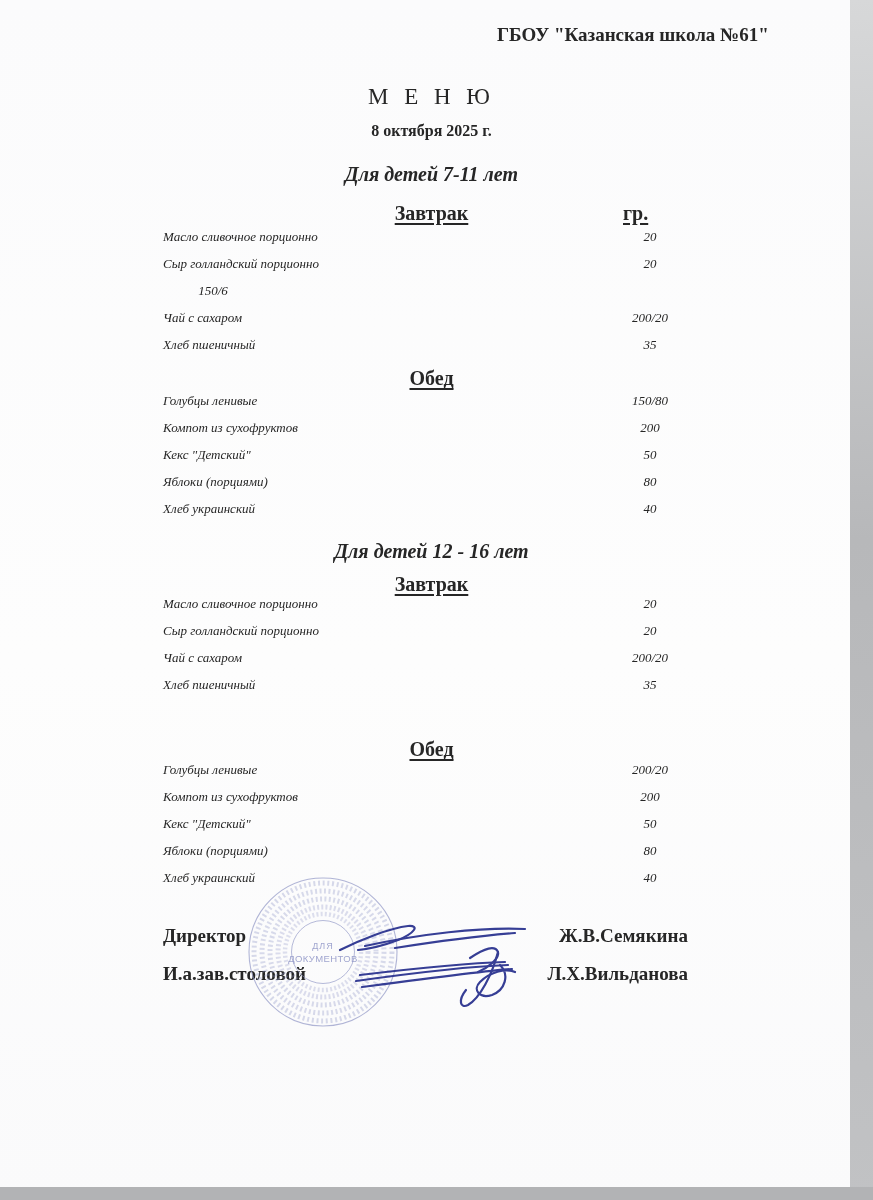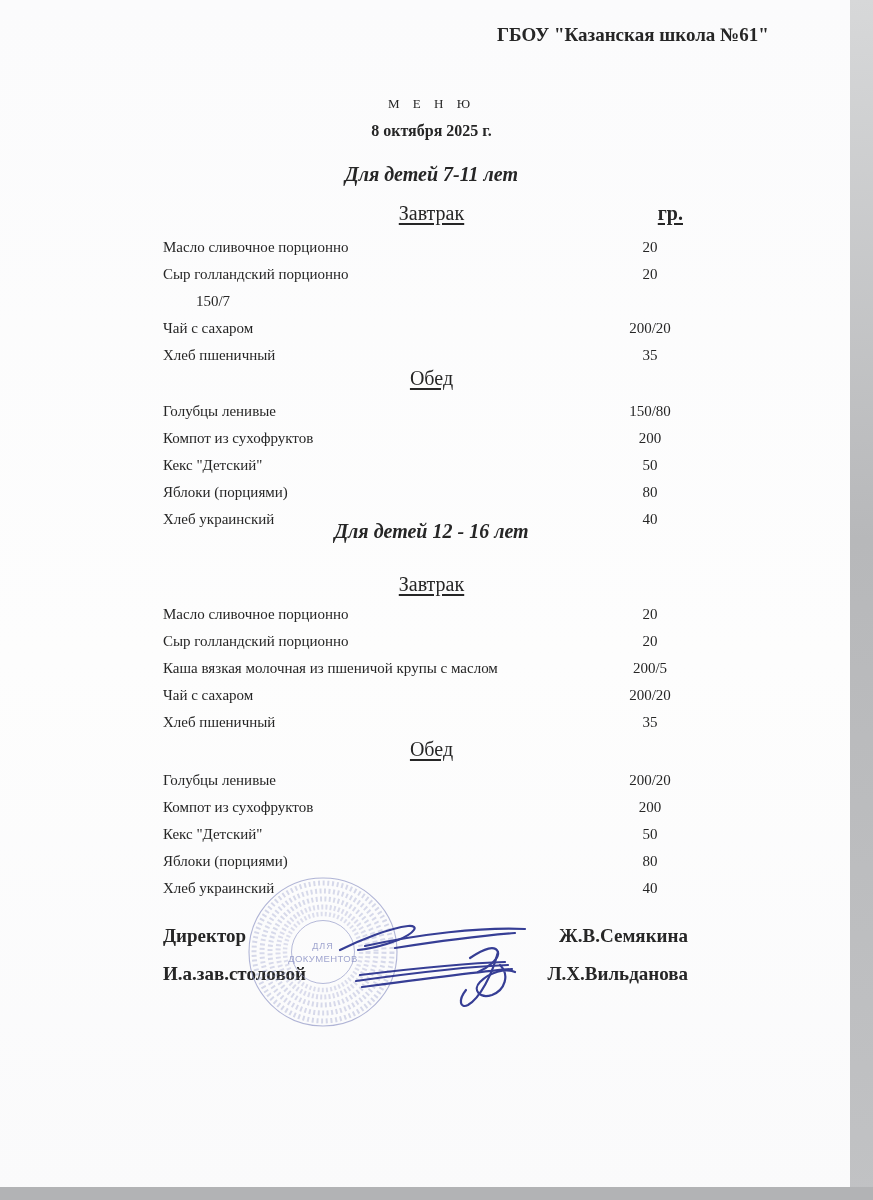--- a/index.html
+++ b/index.html
@@ -7,33 +7,33 @@
     position:relative;width:873px;height:1200px;overflow:hidden;
     background:linear-gradient(180deg,#fbfbfc 0%,#fdfdfd 55%,#fafafb 100%);
     font-family:"Liberation Serif","DejaVu Serif",serif;
     color:#262626;
   }
   .edge-right{position:absolute;left:850px;top:0;width:23px;height:1200px;
     background:linear-gradient(180deg,#d7d8d9 0%,#b7b8ba 45%,#c1c2c4 100%);}
   .edge-bottom{position:absolute;left:0;top:1187px;width:873px;height:13px;background:#b2b3b5;}
   .org-header{position:absolute;left:497px;top:24px;font-weight:bold;font-size:19px;white-space:nowrap;}
   .center-col{position:absolute;left:163px;width:537px;text-align:center;white-space:nowrap;}
-  .doc-title{top:96px;font-size:13px;letter-spacing:5px;padding-right:96px;}
+  .doc-title{top:84px;font-size:23px;letter-spacing:5px;padding-right:96px;}
   .doc-date{top:122px;font-size:16px;font-weight:bold;padding-right:96px;}
   .group-title{font-size:20px;font-weight:bold;font-style:italic;}
   .g1{top:163px;padding-right:14px;font-family:Liberation Serif, serif;}
-  .g2{top:520px;padding-right:48px;}
-  .sec-head{font-size:20px;font-weight:normal;padding-right:46px;}
+  .g2{top:540px;padding-right:48px;}
+  .sec-head{font-size:20px;font-weight:bold;padding-right:46px;}
   .sec-head .u, .unit-head{text-decoration:underline;text-underline-offset:3px;}
   .sh1{top:202px;} .sh2{top:367px;} .sh3{top:573px;} .sh4{top:738px;}
-  .unit-head{position:absolute;left:623px;top:202px;width:60px;text-align:right;
+  .unit-head{position:absolute;left:623px;top:202px;width:60px;text-align:left;
     font-size:20px;font-weight:bold;}
   .rows{position:absolute;left:163px;width:537px;}
   .r1{top:229px;} .r2{top:393px;} .r3{top:596px;} .r4{top:762px;}
-  .row{display:flex;align-items:flex-end;height:27px;font-size:15px;}
+  .row{display:flex;align-items:flex-start;height:27px;font-size:13px;font-style:italic;}
   .row .name{flex:1;text-align:left;white-space:nowrap;}
   .row .qty{width:100px;text-align:center;white-space:nowrap;}
   .sig-row{position:absolute;left:163px;width:525px;display:flex;
     justify-content:space-between;font-size:19px;font-weight:bold;}
   .s1{top:925px;} .s2{top:963px;}
   .overlay{position:absolute;left:240px;top:870px;width:340px;height:170px;}
 </style>
 </head>
 <body>
 
@@ -52,21 +52,21 @@
   <div class="rows r1">
     <div class="row">
       <span class="name">Масло сливочное порционно</span>
       <span class="qty">20</span>
     </div>
     <div class="row">
       <span class="name">Сыр голландский порционно</span>
       <span class="qty">20</span>
     </div>
     <div class="row">
-      <span class="qty">150/7</span>
+      <span class="qty">150/6</span>
     </div>
     <div class="row">
       <span class="name">Чай с сахаром</span>
       <span class="qty">200/20</span>
     </div>
     <div class="row">
       <span class="name">Хлеб пшеничный</span>
       <span class="qty">35</span>
     </div>
   </div>
@@ -101,24 +101,20 @@
   <div class="center-col sec-head sh3"><span class="u">Завтрак</span></div>
 
   <div class="rows r3">
     <div class="row">
       <span class="name">Масло сливочное порционно</span>
       <span class="qty">20</span>
     </div>
     <div class="row">
       <span class="name">Сыр голландский порционно</span>
       <span class="qty">20</span>
-    </div>
-    <div class="row">
-      <span class="name">Каша вязкая молочная из пшеничой крупы с маслом</span>
-      <span class="qty">200/5</span>
     </div>
     <div class="row">
       <span class="name">Чай с сахаром</span>
       <span class="qty">200/20</span>
     </div>
     <div class="row">
       <span class="name">Хлеб пшеничный</span>
       <span class="qty">35</span>
     </div>
   </div>

